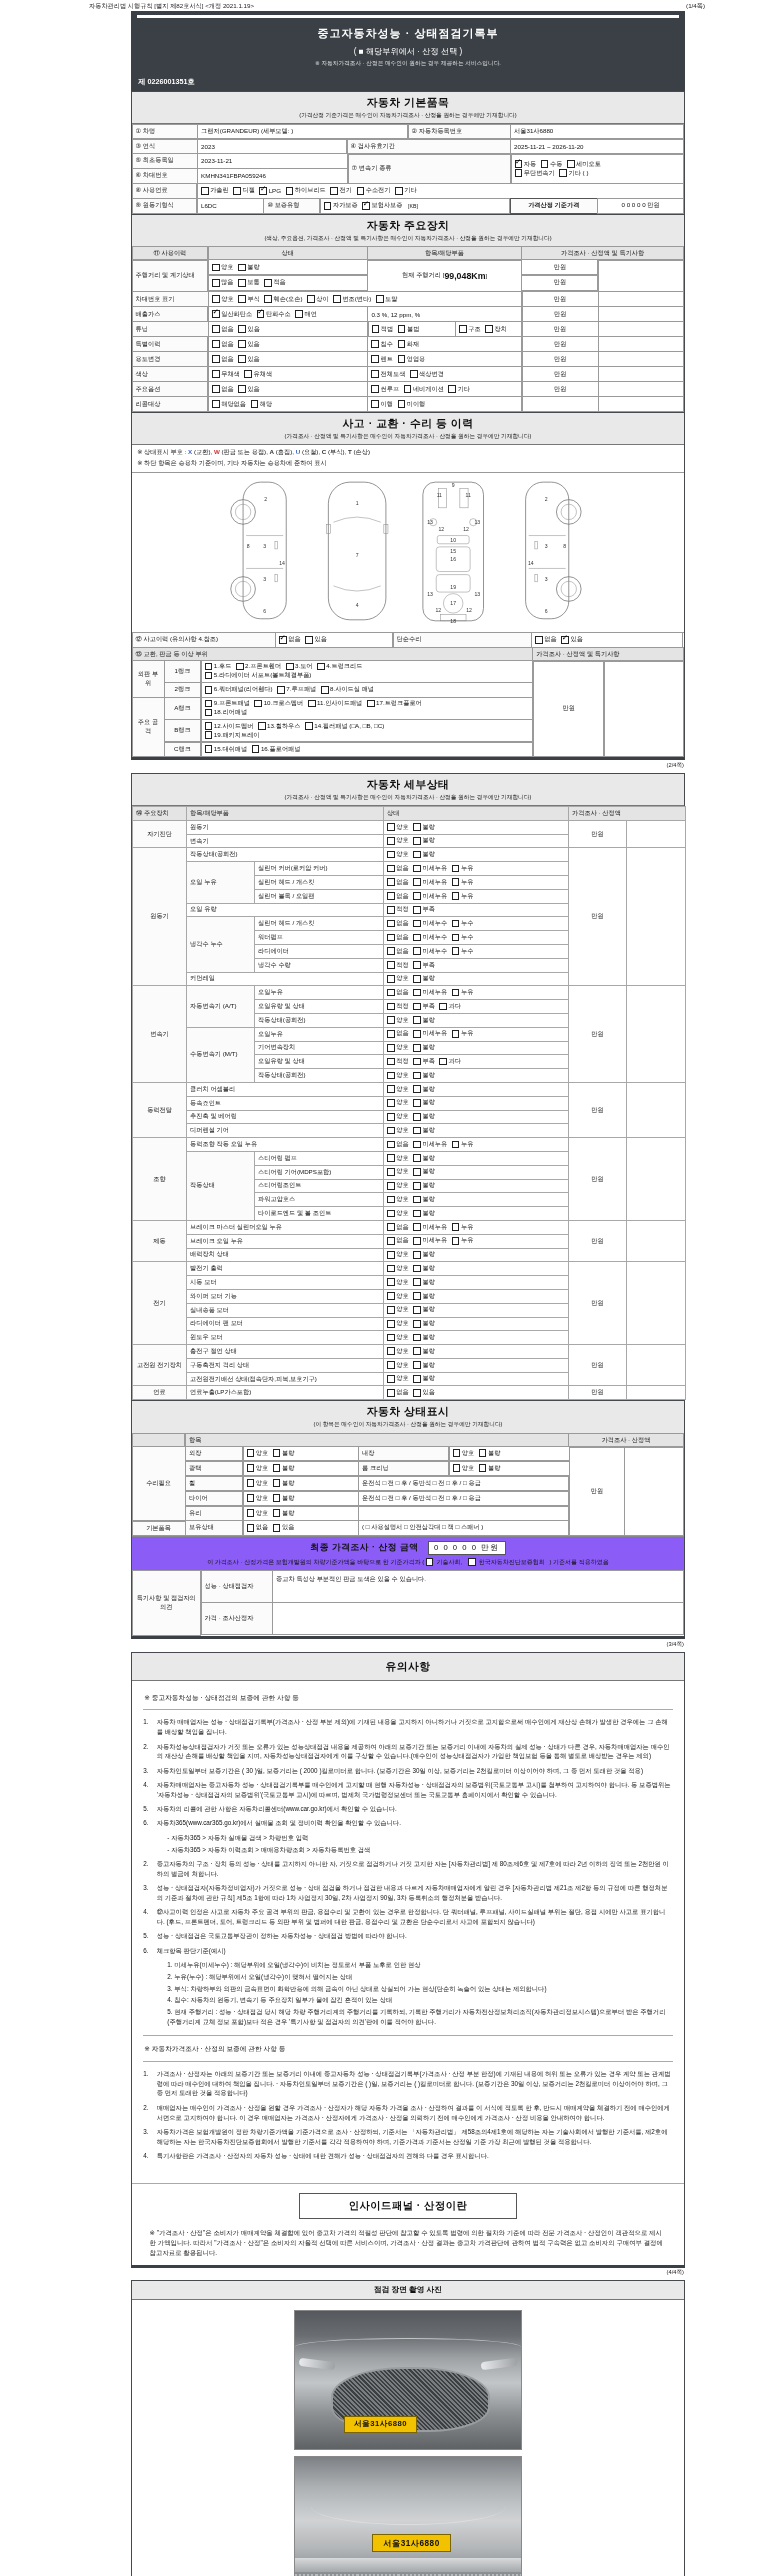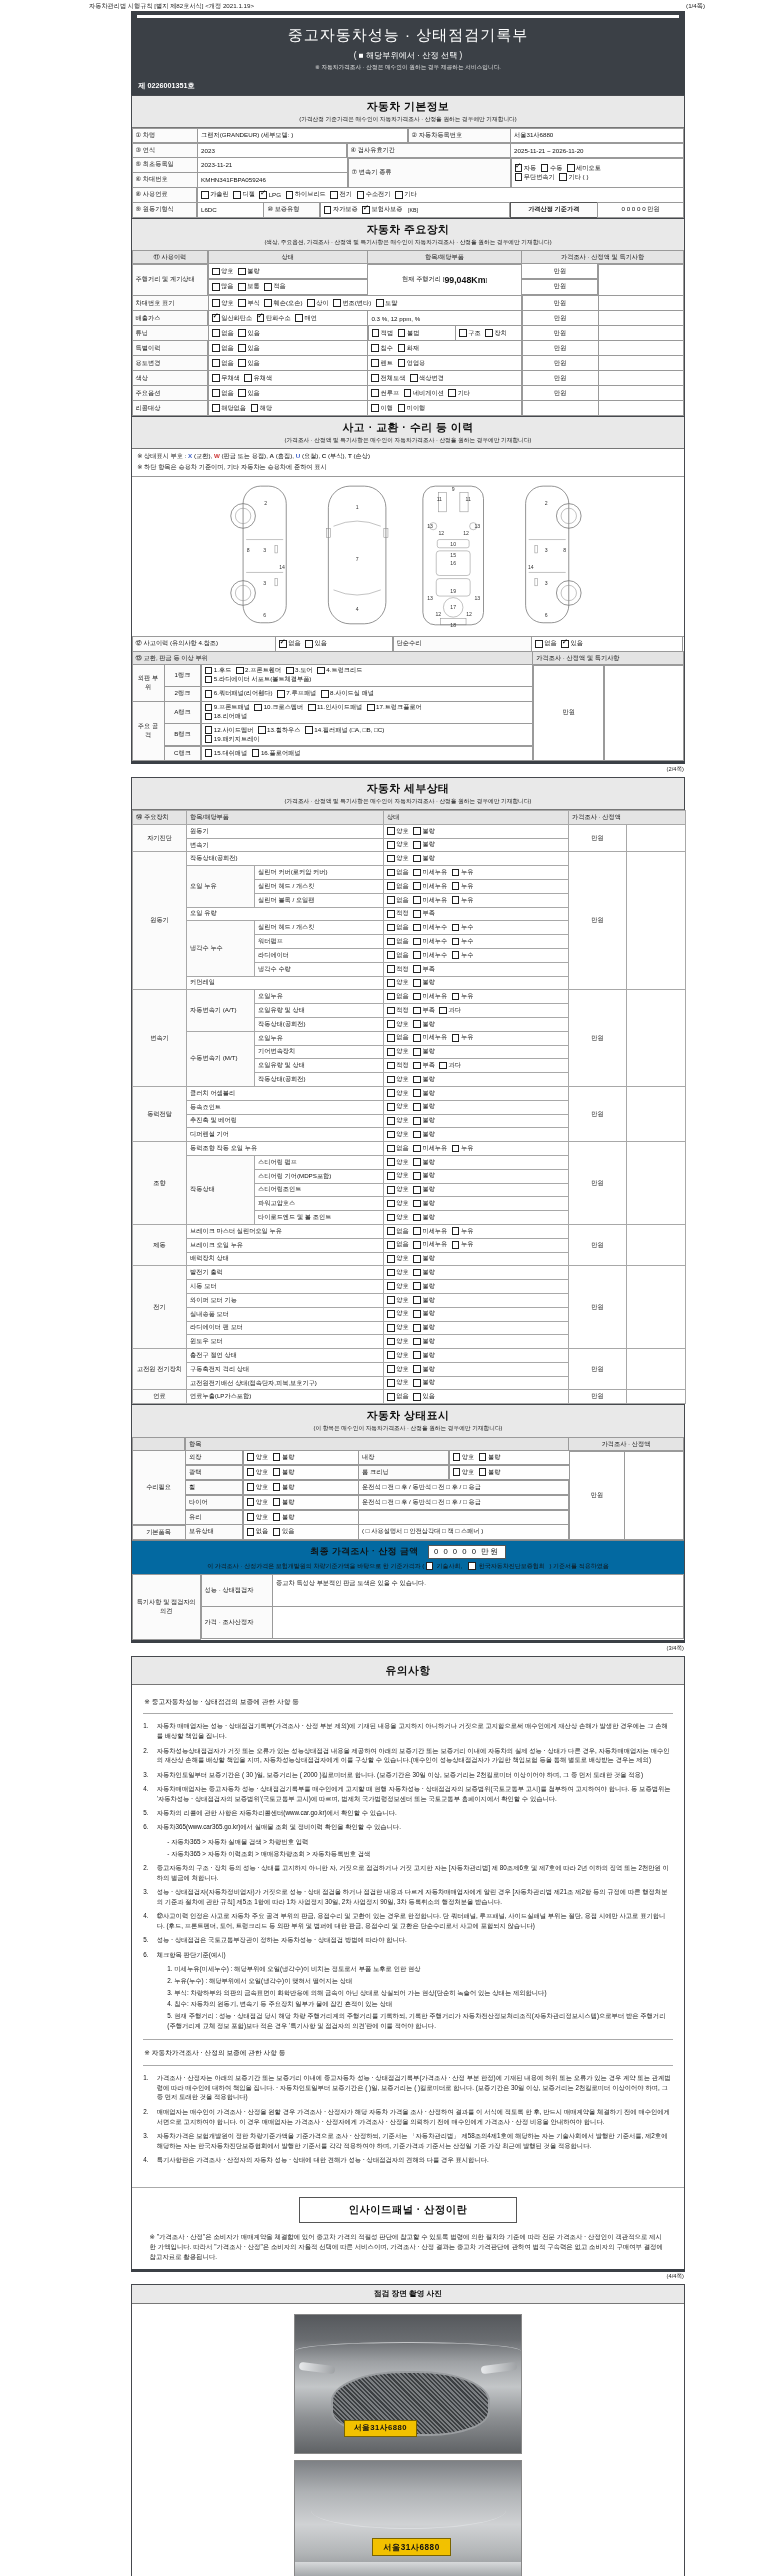--- a/index.html
+++ b/index.html
@@ -3,21 +3,21 @@
 <meta charset="utf-8">
 <style>
 html,body{margin:0;padding:0}
 body{width:773px;height:2576px;background:#fff;font-family:"Liberation Sans","DejaVu Sans",sans-serif;color:#111;overflow:hidden}
 .sheet{position:relative;width:773px;height:2576px;background:#fff}
 .topmeta{position:absolute;left:89px;top:2.1px;width:616px;display:flex;justify-content:space-between;font-size:6.2px;color:#222}
 .formcol{position:absolute;left:131px;top:11.3px;width:554px}
 
 .hdrdark{background:#3b4046;color:#fff;padding:3.1px 5.2px 5.2px;box-sizing:border-box}
 .wline{height:2.6px;background:#fff;margin:1px 1px 8.2px}
-.htitle{text-align:center;font-size:15px;font-weight:normal;letter-spacing:1px}
+.htitle{text-align:center;font-size:11px;font-weight:bold;letter-spacing:1px}
 .hsub{text-align:center;font-size:8.2px;margin-top:5.2px}
 .hnote{text-align:center;font-size:5.7px;color:#e4e4e4;margin-top:3.1px}
 .hdoc{font-size:7.2px;font-weight:bold;margin-top:8.2px;padding-left:2.1px}
 
 .sbox{border:1px solid #46494e;border-top:1px solid #46494e;margin-top:-1px;background:#fff;box-sizing:border-box}
 .sechead{background:#e9e9e9;border-bottom:0.5px solid #777;text-align:center;padding:4.1px 0 3.1px}
 .sechead .t{font-size:10.8px;font-weight:bold;letter-spacing:0.5px}
 .sechead .s{font-size:5.7px;margin-top:2.1px}
 
 .fr{display:flex;margin-top:-0.5px}
@@ -45,21 +45,21 @@
 table.dtbl{width:100%;border-collapse:collapse;table-layout:fixed}
 table.dtbl td,table.dtbl th{border:0.5px solid #a8a8a8;padding:1px 3.1px;font-size:6.2px;height:10.8px;font-weight:normal;text-align:left;background:#fff;overflow:hidden}
 table.dtbl th{background:#e4e4e4}
 table.dtbl td.g{background:#fbfbfb;text-align:center}
 table.dtbl td.sbl{background:#fbfbfb}
 table.dtbl td.pr{text-align:center}
 table.dtbl tr.gtop td{border-top:0.8px solid #777}
 
 .endbar{height:3.1px;background:#3b4046;margin-top:-1px;position:relative;z-index:5}
 .pmark{text-align:right;font-size:5.7px;padding:1.5px 1px 4.1px;color:#222}
-.finalband{background:#0369a1;border-top:0.5px solid #888;padding:3.6px 5.2px 4.1px}
+.finalband{background:#8b5cf6;border-top:0.5px solid #888;padding:3.6px 5.2px 4.1px}
 .finalrow{display:flex;justify-content:center;align-items:center}
 .finalrow .fl{font-size:8.8px;font-weight:bold;letter-spacing:0.5px;margin-right:9.3px}
 .digitbox{border:0.5px solid #555;background:#fff;padding:1px 5.2px;font-size:7.7px;letter-spacing:1.5px}
 .finalnote{text-align:center;font-size:6px;margin-top:3.1px;display:flex;justify-content:center;align-items:center;flex-wrap:wrap}
 .finalnote .cb{margin:0 1.5px}
 
 .noticebody{padding:7.2px 11.3px 9.3px;font-size:6.3px;line-height:1.55}
 .nh{font-size:6.7px;padding:4.1px 1px 6.2px;border-bottom:0.5px solid #aaa;margin-bottom:7.2px}
 .nh2{font-size:6.7px;padding:8.2px 1px 6.2px;border-top:0.5px solid #aaa;border-bottom:0.5px solid #aaa;margin:8.2px 0 7.2px}
 .nli{display:flex;margin:4.6px 0}
@@ -105,21 +105,21 @@
     <div class="hdrdark">
       <div class="wline"></div>
       <div class="htitle">중고자동차성능 · 상태점검기록부</div>
       <div class="hsub">( ■ 해당부위에서 · 산정 선택 )</div>
       <div class="hnote">※ 자동차가격조사 · 산정은 매수인이 원하는 경우 제공하는 서비스입니다.</div>
       <div class="hdoc">제 0226001351호</div>
     </div>
 
     <div class="sbox">
       <div class="sechead">
-        <div class="t">자동차 기본정보</div>
+        <div class="t">자동차 기본품목</div>
         <div class="s">(가격산정 기준가격은 매수인이 자동차가격조사 · 산정을 원하는 경우에만 기재합니다)</div>
       </div>
       <div id="basic-rows">
           <div class="fr">
             <div class="fc lab" style="width: 66px;">① 차명</div>
             <div class="fc " style="width: 211px;">그랜저(GRANDEUR) (세부모델: )</div>
             <div class="fc lab" style="width: 103px;">② 자동차등록번호</div>
             <div class="fc " style="width: 174px;">서울31사6880</div>
           </div>
           <div class="fr">

